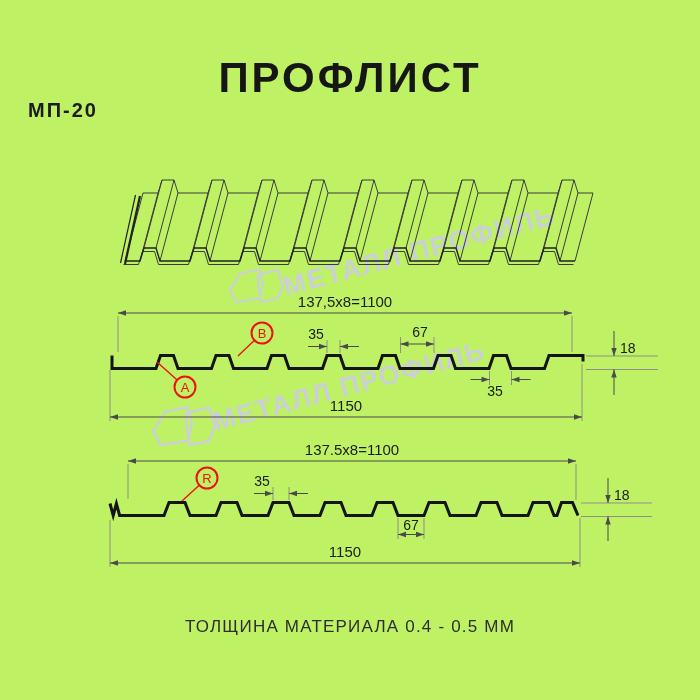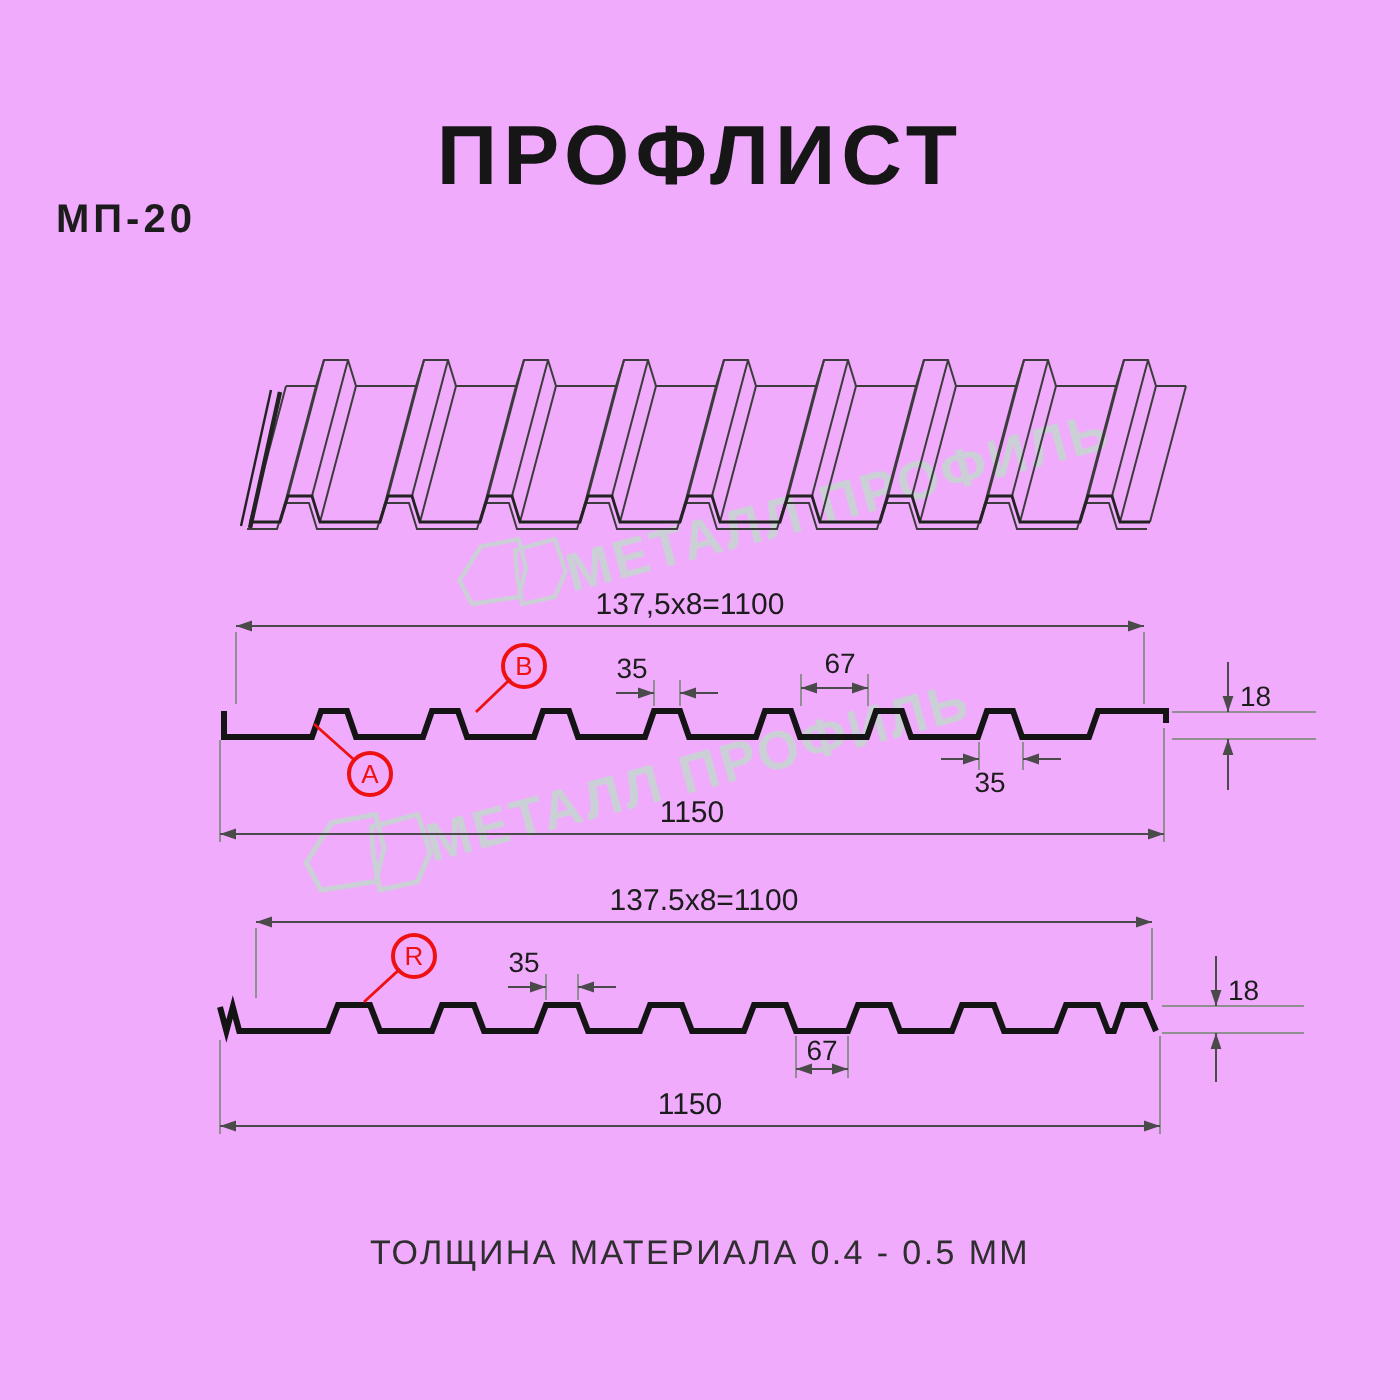--- a/index.html
+++ b/index.html
@@ -1,16 +1,16 @@
 <!DOCTYPE html>
 <html><head>
 <meta charset="utf-8">
 <style>
   html,body{margin:0;padding:0;background:#fff;}
-  #page{position:relative;width:700px;height:700px;background:#f0abfc;overflow:hidden;
+  #page{position:relative;width:700px;height:700px;background:#bef264;overflow:hidden;
         font-family:"Liberation Sans", sans-serif;}
   .title{position:absolute;left:0;top:54px;width:700px;text-align:center;
          font-size:42px;font-weight:800;letter-spacing:3px;color:#161616;}
   .subtitle{position:absolute;left:0;top:99px;width:700px;
          font-size:20px;font-weight:600;letter-spacing:2px;color:#1c1c1c;margin-left:28px;}
   .footer{position:absolute;left:0;top:617px;width:700px;text-align:center;
          font-size:17px;font-weight:500;letter-spacing:1.2px;color:#2e2e2e;}
   svg{position:absolute;left:0;top:0;}
   svg text{font-family:"Liberation Sans", sans-serif;}
 </style>

